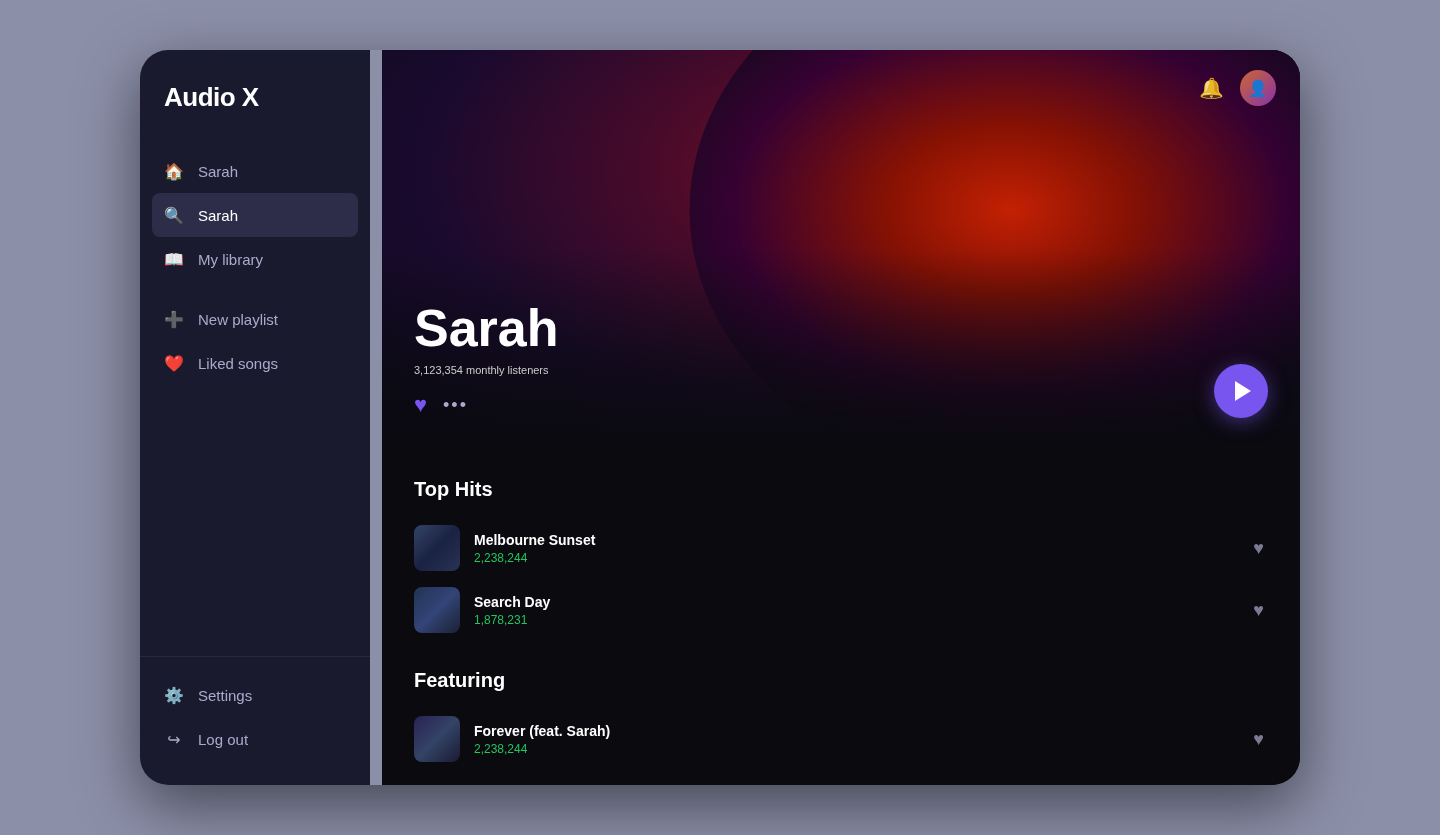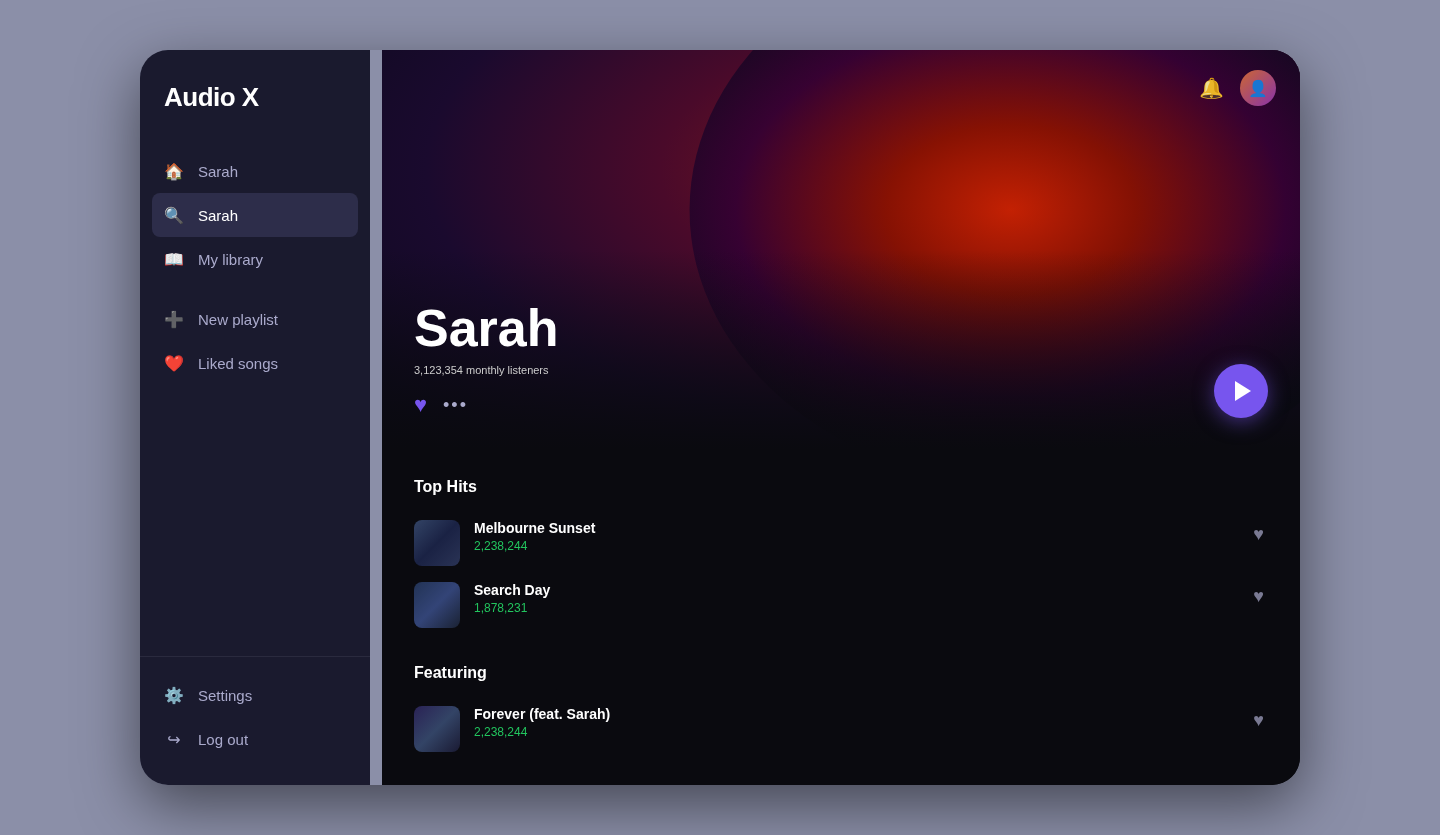--- a/index.html
+++ b/index.html
@@ -208,29 +208,29 @@
       margin-left: 3px;
     }
     
     .tracks-section {
       flex: 1;
       padding: 28px 32px;
       overflow-y: auto;
       background: #0a0a0f;
     }
     .section-title {
-      font-size: 16px;
+      font-size: 20px;
       font-weight: 700;
       color: #ffffff;
       margin-bottom: 16px;
     }
     .track-list { margin-bottom: 28px; }
     .track-item {
       display: flex;
-      align-items: flex-start;
+      align-items: center;
       gap: 14px;
       padding: 8px 0;
       cursor: pointer;
     }
     .track-thumb {
       width: 46px;
       height: 46px;
       border-radius: 8px;
       flex-shrink: 0;
       overflow: hidden;

